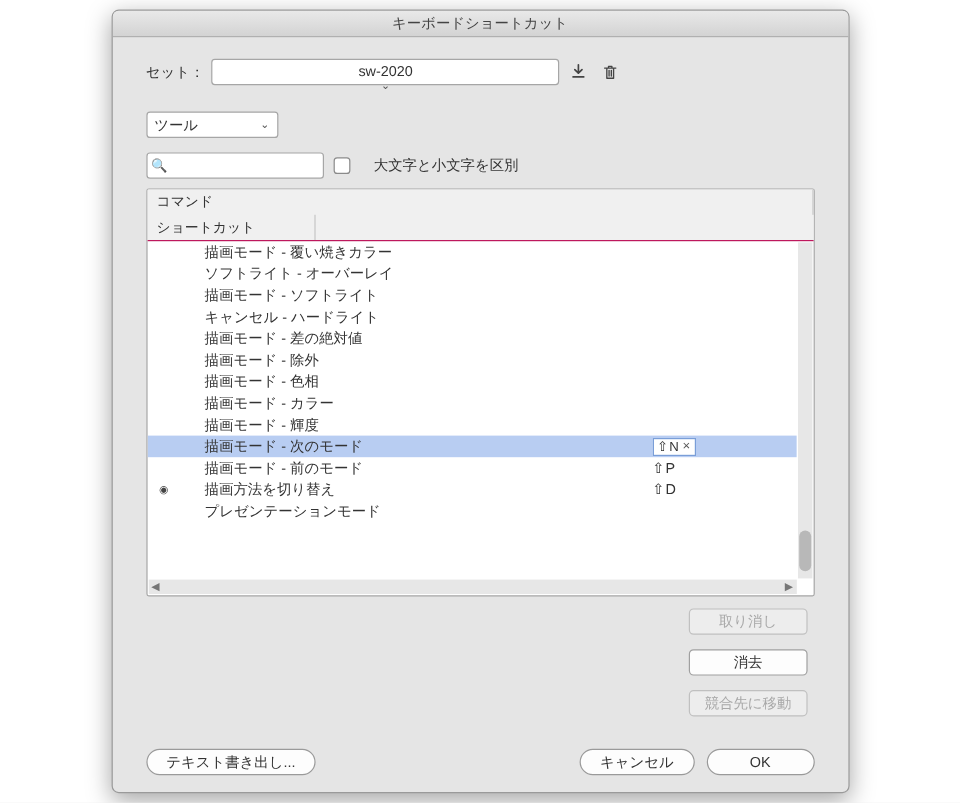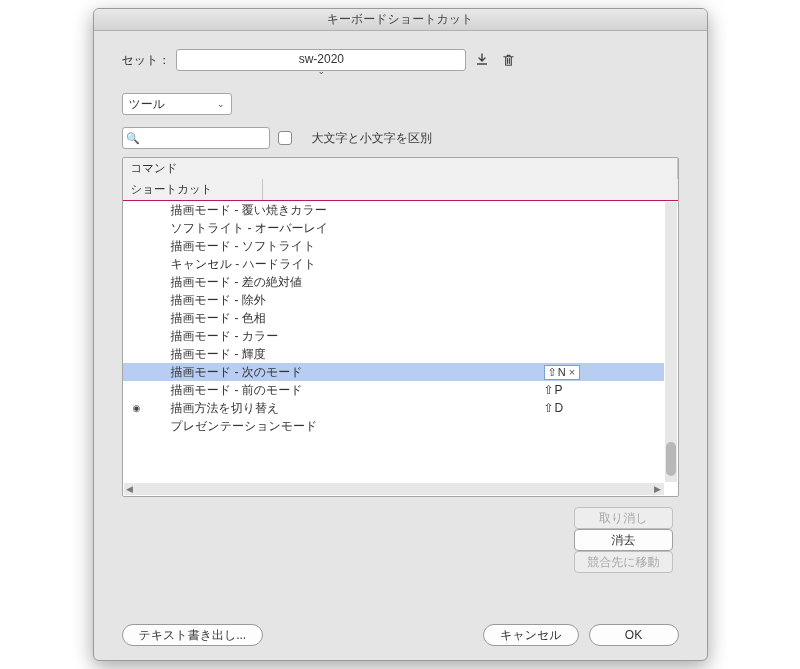--- a/index.html
+++ b/index.html
@@ -200,21 +200,21 @@
     display: flex; align-items: center;
   }
   .scrollbar-h .arrow {
     width: 12px; text-align: center; font-size: 9px; color: #777;
   }
   .scrollbar-h .track { flex: 1; }
   .side-buttons {
     align-self: flex-end;
     display: flex;
     flex-direction: column;
-    gap: 0;
+    gap: 12px;
     margin-bottom: 10px;
     margin-top: 4px;
     margin-right: 6px;
   }
   .btn {
     border: 1px solid #a0a0a0;
     border-radius: 4px;
     background: #fdfdfd;
     height: 22px;
     min-width: 96px;

